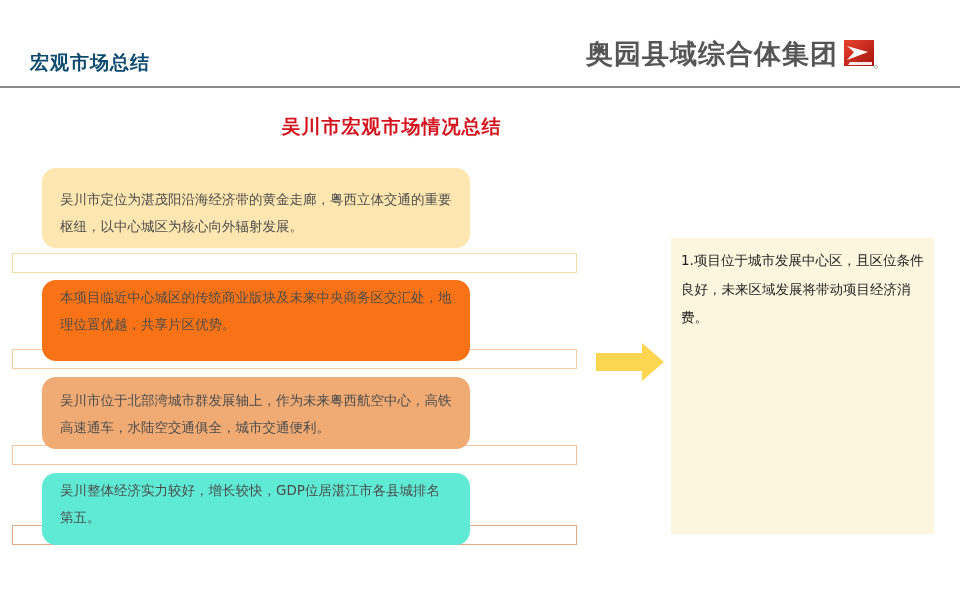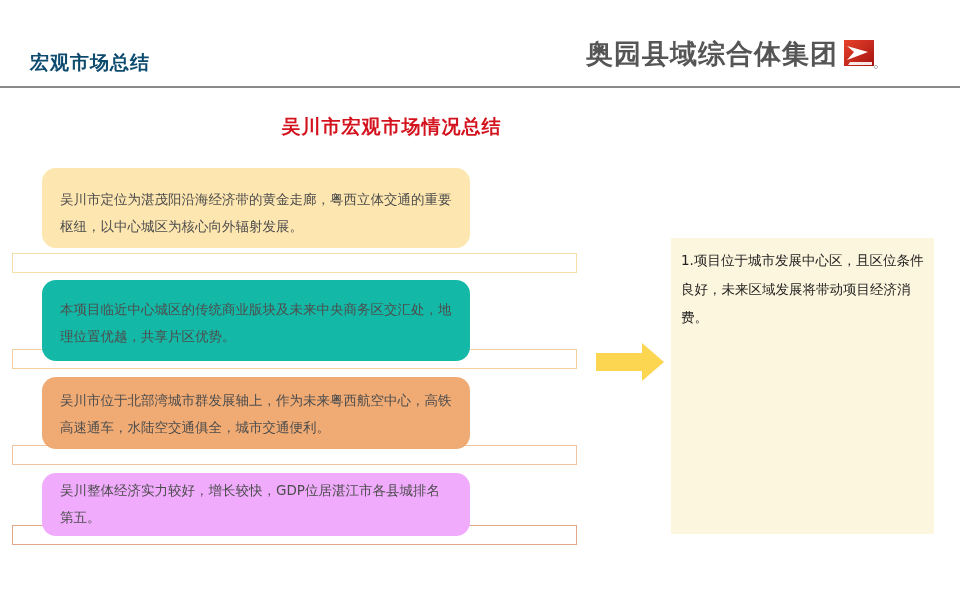--- a/index.html
+++ b/index.html
@@ -131,31 +131,31 @@
 </div>
 
 <div class="page-title">吴川市宏观市场情况总结</div>
 
 <div class="outline" style="top:253px; border:1px solid #f6dea8;"></div>
 <div class="card" style="top:168px; height:80px; background:#fde6b0;">
   <span>吴川市定位为湛茂阳沿海经济带的黄金走廊，粤西立体交通的重要枢纽，以中心城区为核心向外辐射发展。</span>
 </div>
 
 <div class="outline" style="top:349px; border:1px solid #f4cfa0;"></div>
-<div class="card" style="top:280px; height:81px; padding-top:16px; background:#14b8a6;">
+<div class="card" style="top:280px; height:81px; padding-top:4px; background:#f97316;">
   <span>本项目临近中心城区的传统商业版块及未来中央商务区交汇处，地理位置优越，共享片区优势。</span>
 </div>
 
 <div class="outline" style="top:445px; border:1px solid #f0c4a0;"></div>
 <div class="card" style="top:377px; height:72px; padding-top:10px; background:#f0ab74;">
   <span>吴川市位于北部湾城市群发展轴上，作为未来粤西航空中心，高铁高速通车，水陆空交通俱全，城市交通便利。</span>
 </div>
 
 <div class="outline" style="top:525px; border:1px solid #e0a888;"></div>
-<div class="card" style="top:473px; height:63px; padding-top:4px; background:#f0abfc;">
+<div class="card" style="top:473px; height:72px; padding-top:4px; background:#5eead4;">
   <span>吴川整体经济实力较好，增长较快，GDP位居湛江市各县城排名第五。</span>
 </div>
 
 <div class="arrow">
   <svg width="70" height="38" viewBox="0 0 70 38">
     <polygon points="0,10 46,10 46,0 68,19 46,38 46,28 0,28" fill="#fcd651"></polygon>
   </svg>
 </div>
 
 <div class="summary-panel">

